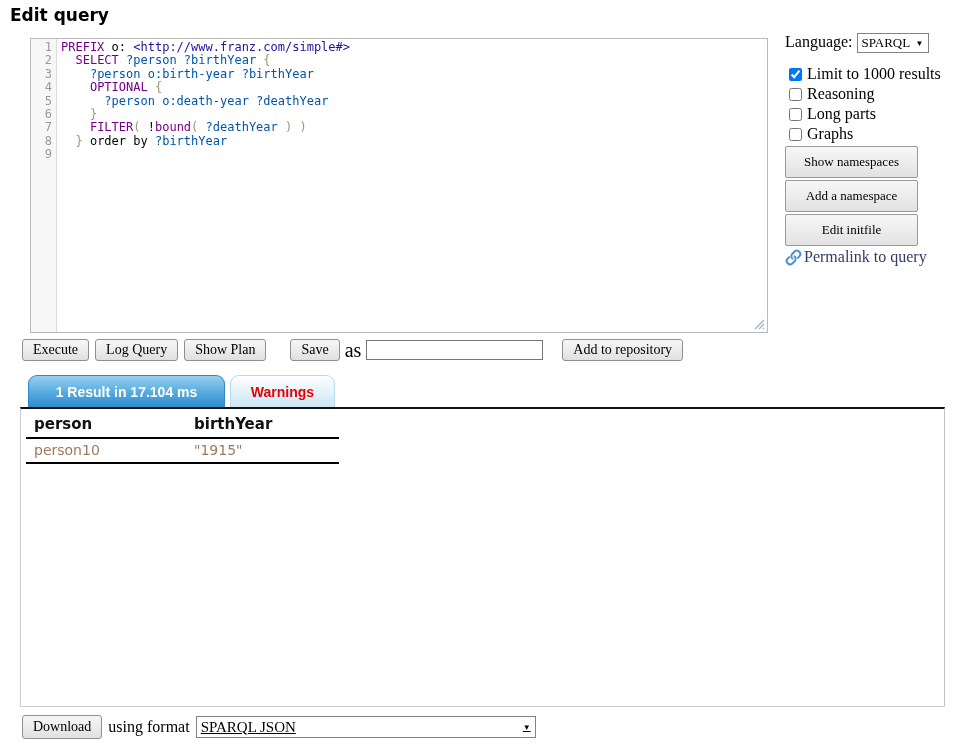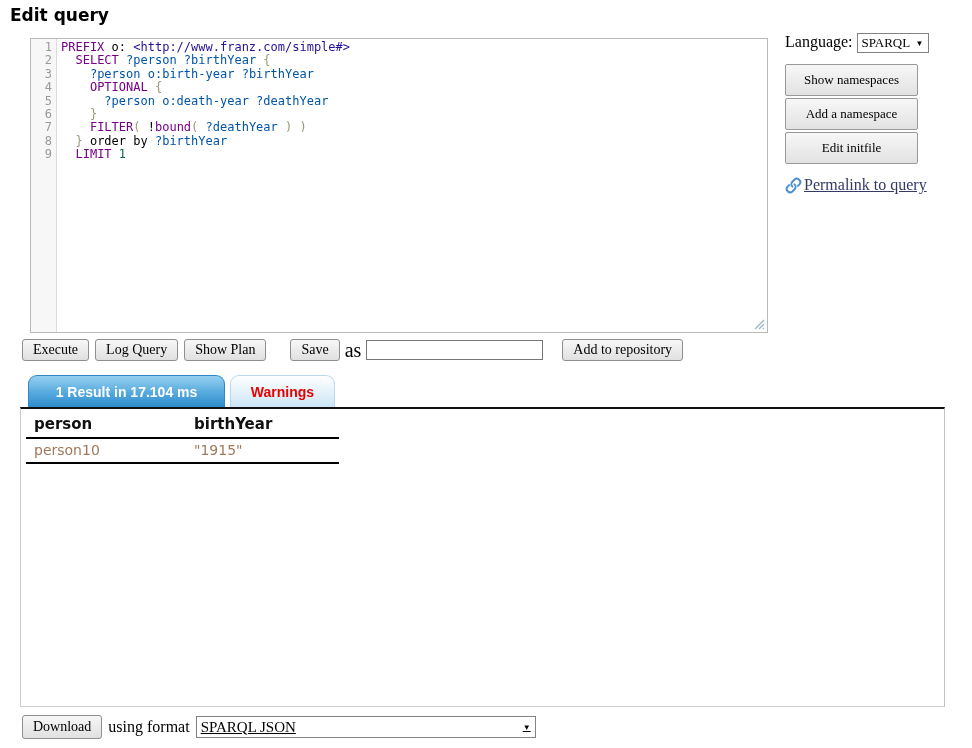--- a/index.html
+++ b/index.html
@@ -47,21 +47,21 @@
   .caret { font-size:8px; color:#000; margin-left:4px; }
   .cb-row { display:flex; align-items:center; height:20px; cursor:default; }
   .cb-row input { width:13px; height:13px; margin:0 5px 0 4px; }
   .opt-btn {
     display:block; width:133px; height:32px; margin:0 0 2px 0;
     font-family:"Liberation Serif", serif; font-size:13px;
     background:linear-gradient(#f7f7f7,#e2e2e2); border:1px solid #999; border-radius:2px;
     cursor:pointer;
   }
   .opt-buttons { margin-top:2px; }
-  .permalink { display:flex; align-items:center; margin-top:12px; color:#333a66; cursor:pointer;text-decoration:underline; }
+  .permalink { display:flex; align-items:center; margin-top:2px; color:#333a66; cursor:pointer; }
   .permalink svg { margin-right:2px; }
 
   
   .actions { position:absolute; left:22px; top:339px; display:flex; align-items:center; height:22px; }
   .btn {
     font-family:"Liberation Serif", serif; font-size:14px; height:22px;
     background:linear-gradient(#f7f7f7,#e0e0e0); border:1px solid #8f8f8f; border-radius:3px;
     padding:0 10px; cursor:pointer; color:#000;
   }
   .act-btn { margin-right:6px; }
@@ -128,41 +128,58 @@
     </div>
   <div class="code-area">
       <div class="code-line"><span class="tk-kw">PREFIX</span><span class="tk-pln"> o: </span><span class="tk-atom">&lt;http://www.franz.com/simple#&gt;</span></div>
       <div class="code-line"><span class="tk-pln">  </span><span class="tk-kw">SELECT</span><span class="tk-pln"> </span><span class="tk-var">?person</span><span class="tk-pln"> </span><span class="tk-var">?birthYear</span><span class="tk-pln"> </span><span class="tk-brk">{</span></div>
       <div class="code-line"><span class="tk-pln">    </span><span class="tk-var">?person</span><span class="tk-pln"> </span><span class="tk-var">o:birth-year</span><span class="tk-pln"> </span><span class="tk-var">?birthYear</span></div>
       <div class="code-line"><span class="tk-pln">    </span><span class="tk-kw">OPTIONAL</span><span class="tk-pln"> </span><span class="tk-brk">{</span></div>
       <div class="code-line"><span class="tk-pln">      </span><span class="tk-var">?person</span><span class="tk-pln"> </span><span class="tk-var">o:death-year</span><span class="tk-pln"> </span><span class="tk-var">?deathYear</span></div>
       <div class="code-line"><span class="tk-pln">    </span><span class="tk-brk">}</span></div>
       <div class="code-line"><span class="tk-pln">    </span><span class="tk-kw">FILTER</span><span class="tk-brk">(</span><span class="tk-pln"> !</span><span class="tk-kw">bound</span><span class="tk-brk">(</span><span class="tk-pln"> </span><span class="tk-var">?deathYear</span><span class="tk-pln"> </span><span class="tk-brk">)</span><span class="tk-pln"> </span><span class="tk-brk">)</span></div>
       <div class="code-line"><span class="tk-pln">  </span><span class="tk-brk">}</span><span class="tk-pln"> order by </span><span class="tk-var">?birthYear</span></div>
-      <div class="code-line"><span class="tk-pln">  </span><span class="tk-kw">LIMIT</span><span class="tk-pln"> </span><span class="tk-num">1</span></div>
     </div>
   <span class="resize-grip">
     <svg width="13" height="13" viewBox="0 0 13 13">
       <g stroke="#9db9ce" stroke-width="1.4">
         <line x1="3" y1="12" x2="12" y2="3"></line>
         <line x1="7" y1="12" x2="12" y2="7"></line>
         <line x1="11" y1="12" x2="12" y2="11"></line>
       </g>
     </svg>
   </span>
 </div>
 
 <div class="options">
   <div class="lang-row">
     <span class="lang-label">Language:</span>
     <div class="sel lang-select">
       <span>SPARQL</span>
       <span class="caret">▼</span>
     </div>
   </div>
+  <div>
+      <label class="cb-row">
+        <input type="checkbox" checked="" style="">
+        <span>Limit to 1000 results</span>
+      </label>
+      <label class="cb-row">
+        <input type="checkbox" style="">
+        <span>Reasoning</span>
+      </label>
+      <label class="cb-row">
+        <input type="checkbox" style="">
+        <span>Long parts</span>
+      </label>
+      <label class="cb-row">
+        <input type="checkbox" style="">
+        <span>Graphs</span>
+      </label>
+    </div>
   <div class="opt-buttons">
       <button class="opt-btn">Show namespaces</button>
       <button class="opt-btn">Add a namespace</button>
       <button class="opt-btn">Edit initfile</button>
     </div>
   <div class="permalink">
     <svg width="17" height="17" viewBox="0 0 17 17">
       <g fill="none" stroke="#4b8fce" stroke-width="2" stroke-linecap="round">
         <path d="M7.4 9.6 a3.4 3.4 0 0 1 0-4.8 l2.2-2.2 a3.4 3.4 0 0 1 4.8 4.8 l-1.5 1.5"></path>
         <path d="M9.6 7.4 a3.4 3.4 0 0 1 0 4.8 l-2.2 2.2 a3.4 3.4 0 0 1-4.8-4.8 l1.5-1.5"></path>

